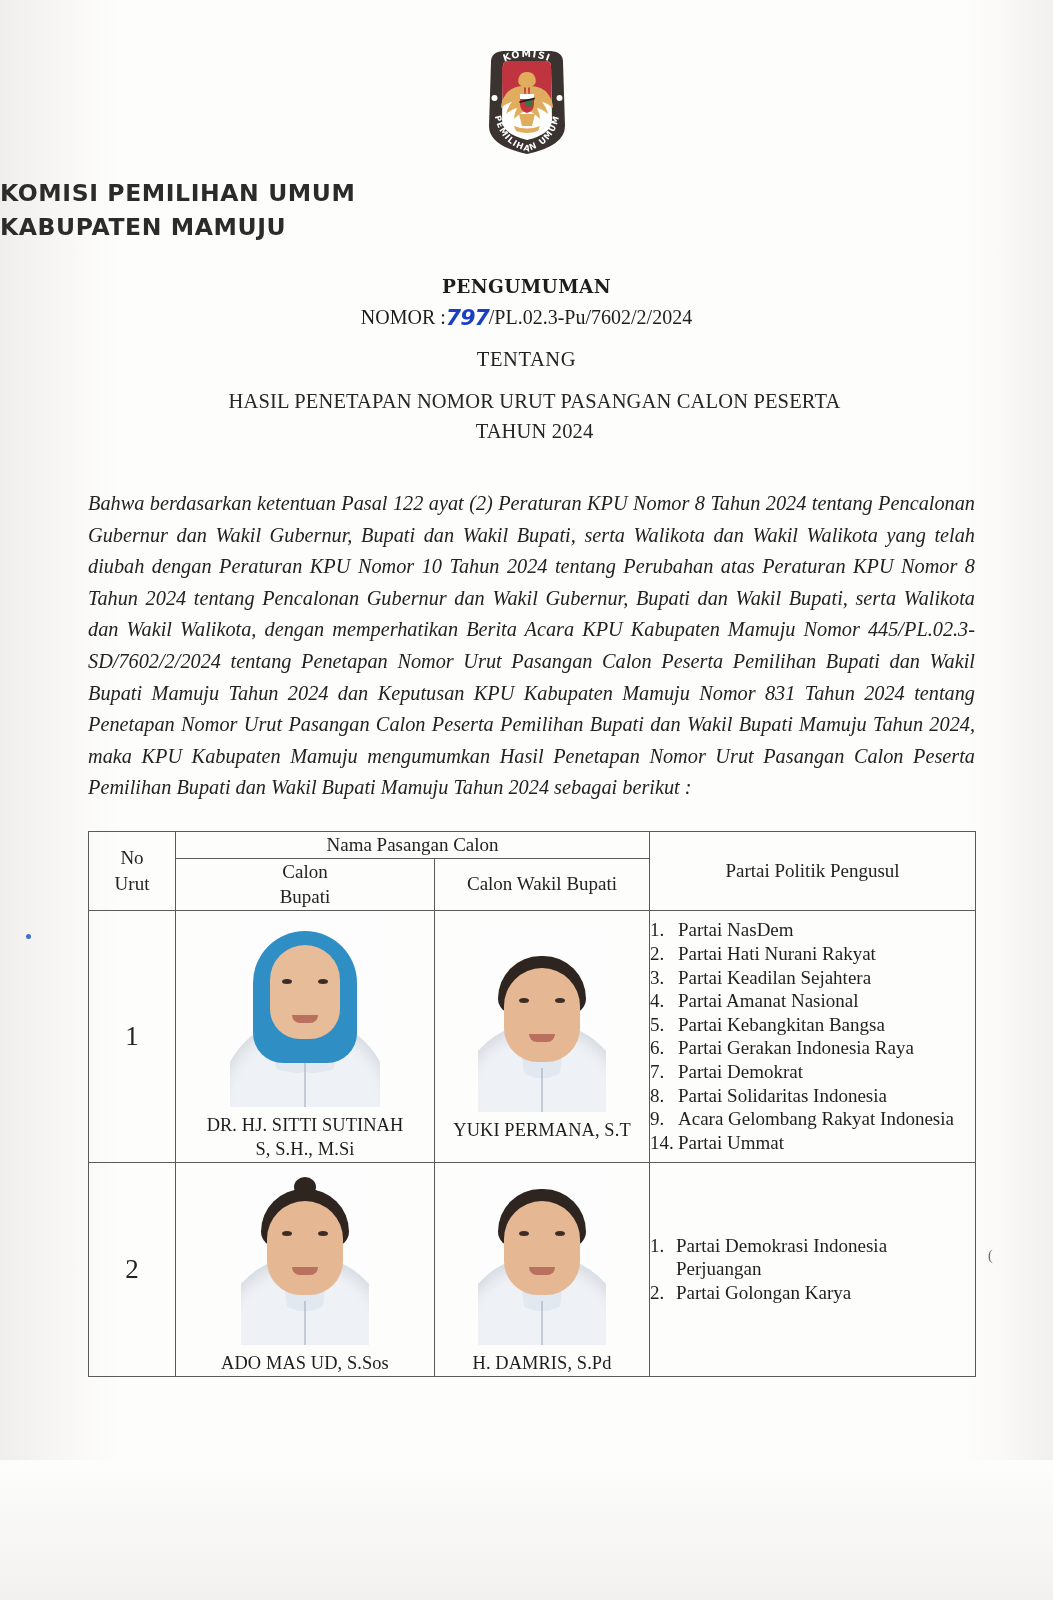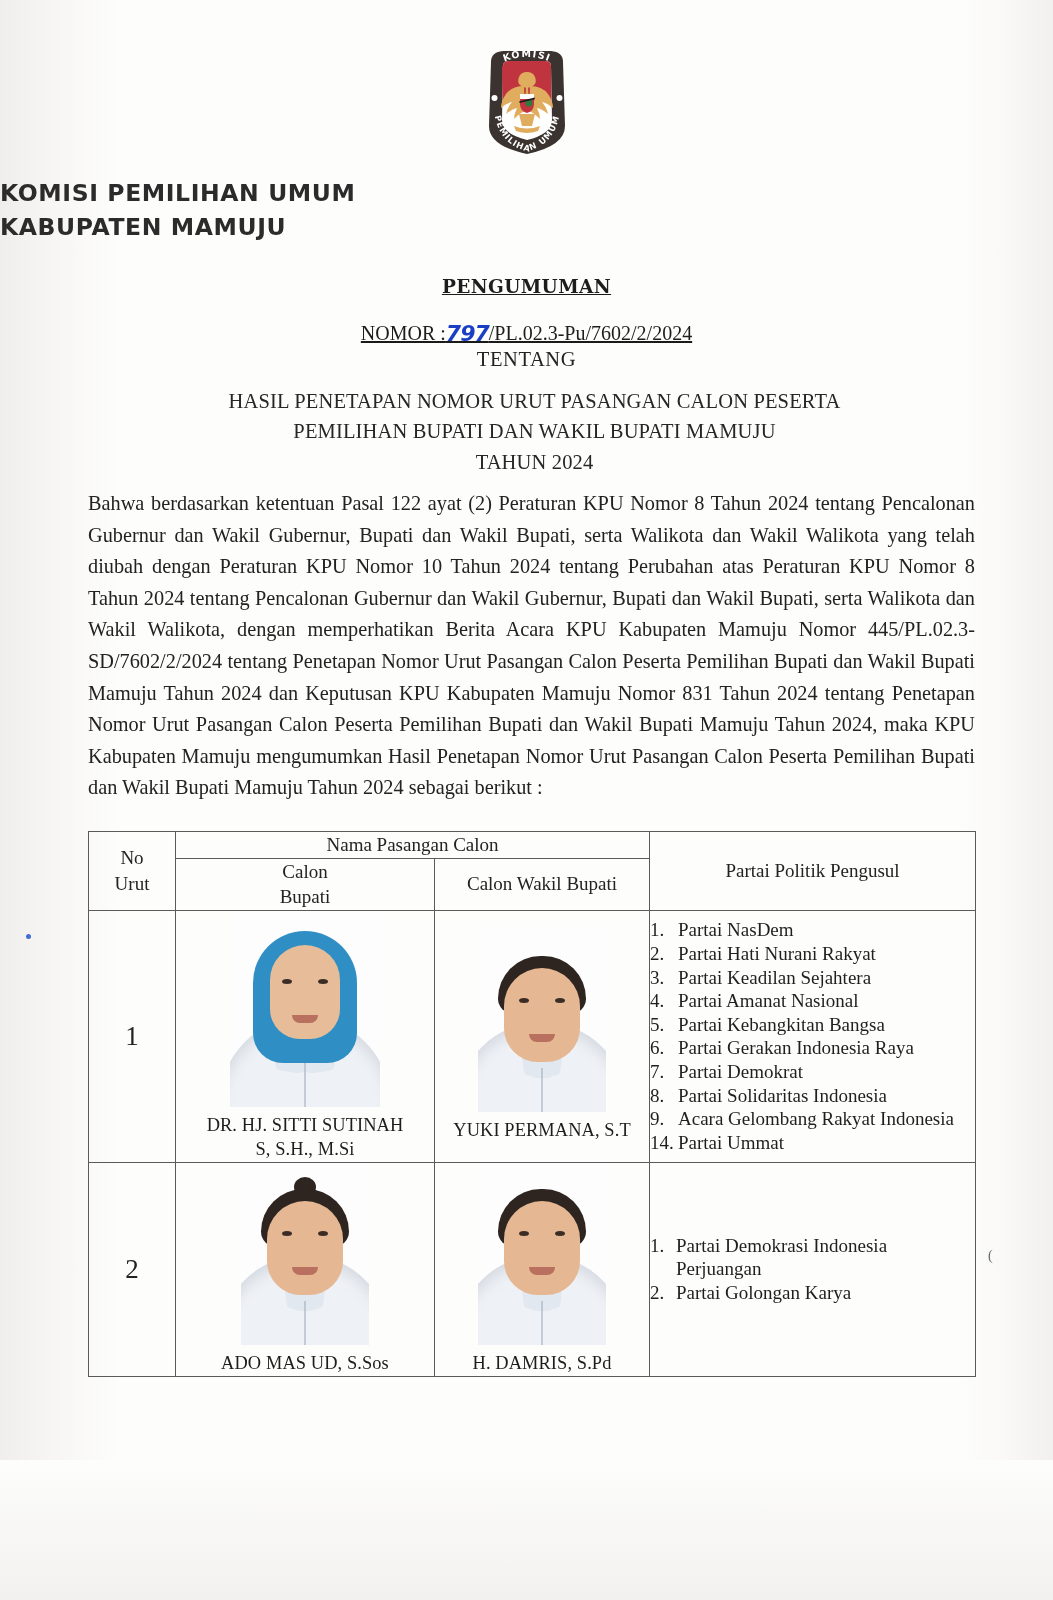--- a/index.html
+++ b/index.html
@@ -65,31 +65,30 @@
     color: #2b2b2b;
     line-height: 1.45;
   }
   .org-title div { display: block; }
 
   .announce-block {
     position: absolute;
     left: 0; right: 0;
     top: 276px;
     text-align: center;
-    text-decoration: underline;
   }
   .announce-title {
     font-family: "DejaVu Serif", serif;
     font-weight: bold;
     font-size: 18.5px;
     letter-spacing: 0.4px;
     color: #1d1d1d;
   }
   .announce-number {
-    margin-top: 23px;
+    margin-top: 7px;
     font-size: 20px;
     color: #1d1d1d;
     white-space: nowrap;
   }
   .handwritten-no {
     font-family: "DejaVu Sans", sans-serif;
     font-weight: bold;
     font-style: italic;
     font-size: 22px;
     color: #1a3fc4;
@@ -123,20 +122,21 @@
     position: absolute;
     left: 88px;
     top: 488px;
     width: 887px;
     text-align: justify;
     text-justify: inter-word;
     font-size: 20.3px;
     line-height: 31.6px;
     color: #222222;
     hyphens: none;
+    font-style: italic;
   }
 
   
   .tbl {
     position: absolute;
     left: 88px;
     top: 831px;
     width: 887px;
     border-collapse: collapse;
     table-layout: fixed;
@@ -387,21 +387,20 @@
     <div class="announce-title">PENGUMUMAN</div>
     <div class="announce-number">
       <span>NOMOR :</span><span class="handwritten-no">797</span><span>/PL.02.3-Pu/7602/2/2024</span>
     </div>
   </div>
 
   <div class="tentang">TENTANG</div>
 
   <div class="subject">
     <div>HASIL PENETAPAN NOMOR URUT PASANGAN CALON PESERTA</div>
-    <div>PEMILIHAN BUPATI DAN WAKIL BUPATI MAMUJU</div>
     <div>TAHUN 2024</div>
   </div>
 
   <div class="body-par">Bahwa berdasarkan ketentuan Pasal 122 ayat (2) Peraturan KPU Nomor 8 Tahun 2024 tentang Pencalonan Gubernur dan Wakil Gubernur, Bupati dan Wakil Bupati, serta Walikota dan Wakil Walikota yang telah diubah dengan Peraturan KPU Nomor 10 Tahun 2024 tentang Perubahan atas Peraturan KPU Nomor 8 Tahun 2024 tentang Pencalonan Gubernur dan Wakil Gubernur, Bupati dan Wakil Bupati, serta Walikota dan Wakil Walikota, dengan memperhatikan Berita Acara KPU Kabupaten Mamuju Nomor 445/PL.02.3-SD/7602/2/2024 tentang Penetapan Nomor Urut Pasangan Calon Peserta Pemilihan Bupati dan Wakil Bupati Mamuju Tahun 2024 dan Keputusan KPU Kabupaten Mamuju Nomor 831 Tahun 2024 tentang Penetapan Nomor Urut Pasangan Calon Peserta Pemilihan Bupati dan Wakil Bupati Mamuju Tahun 2024, maka KPU Kabupaten Mamuju mengumumkan Hasil Penetapan Nomor Urut Pasangan Calon Peserta Pemilihan Bupati dan Wakil Bupati Mamuju Tahun 2024 sebagai berikut :</div>
 
   <table class="tbl">
     <colgroup>
       <col class="col-no">
         <col class="col-bup">
         <col class="col-wabup">

